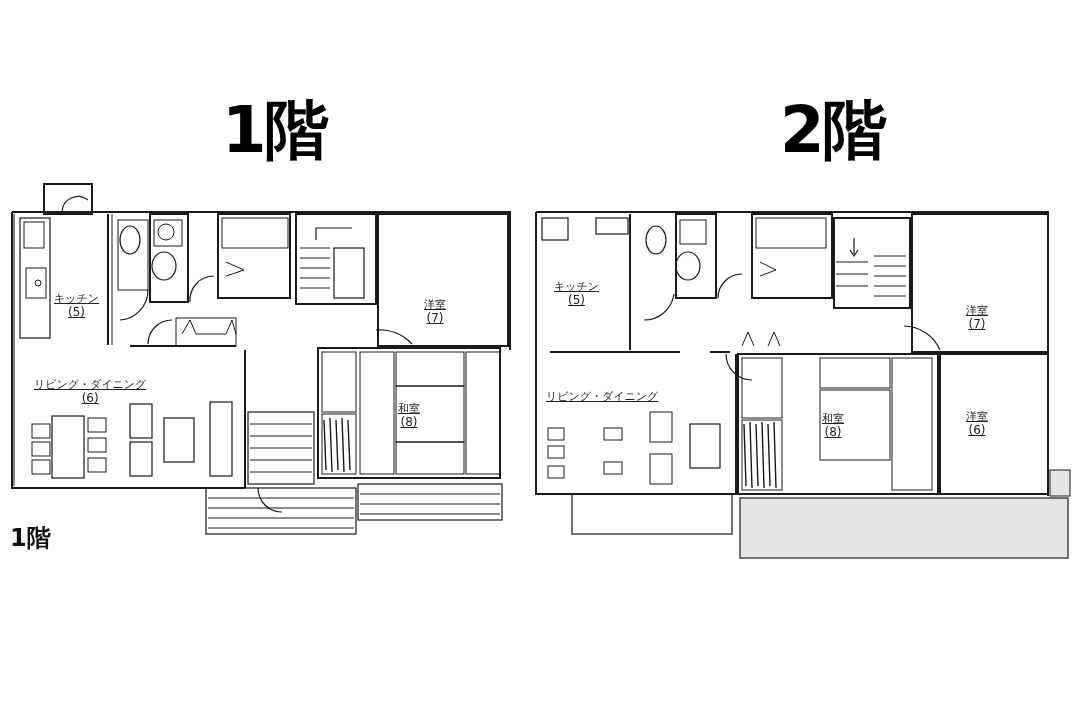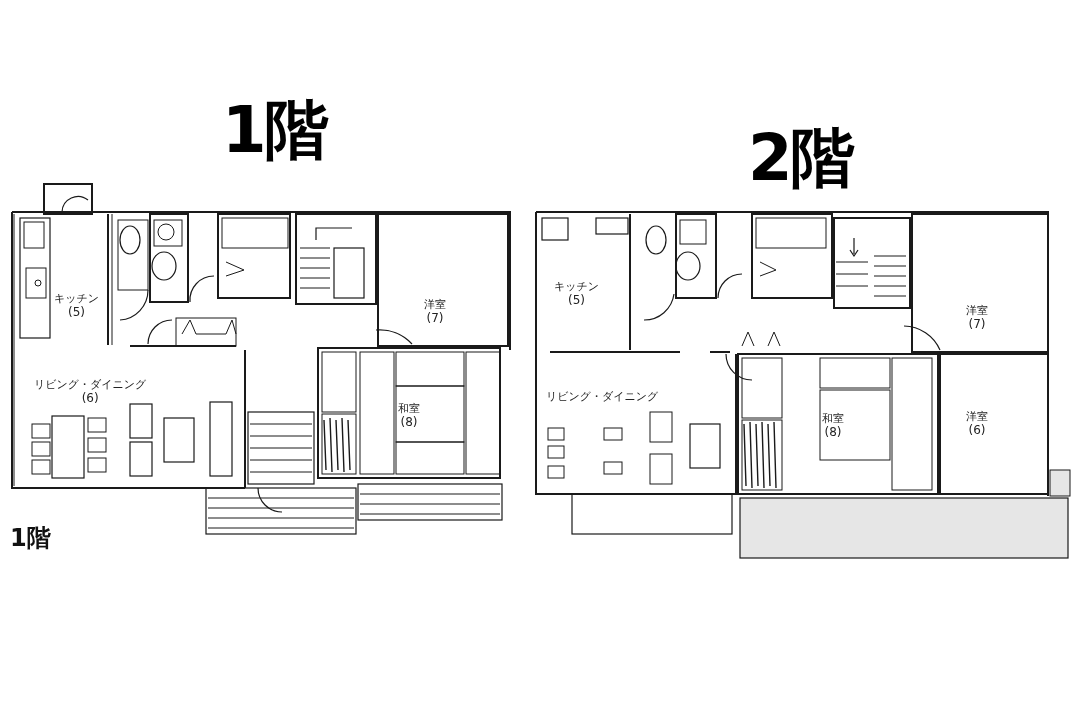--- a/index.html
+++ b/index.html
@@ -1,29 +1,29 @@
 <!DOCTYPE html>
 <html><head>
 <meta charset="utf-8">
 <style>
   html, body { margin:0; padding:0; background:#ffffff; }
   body { width:1080px; height:715px; position:relative; overflow:hidden; font-family:"DejaVu Sans", sans-serif; color:#111; }
   .title { position:absolute; top:98px; font-family:"DejaVu Sans", sans-serif; font-weight:bold; font-size:64px; letter-spacing:-2px; color:#000; line-height:1; }
   .small-label { position:absolute; left:10px; top:522px; font-weight:bold; font-size:24px; color:#111; }
   .plan { position:absolute; }
   .plan svg { display:block; }
-  .room-label { position:absolute; font-size:11px; color:#222; text-align:center; line-height:1.2; white-space:nowrap; }
+  .room-label { position:absolute; font-size:11px; color:#222; text-align:center; line-height:1.2; white-space:nowrap;text-decoration:underline; }
   .room-label .name { display:block; }
   .room-label .size { display:block; font-size:12px; }
 </style>
 </head>
 <body>
 
 <div class="title" style="left:222px;">1階</div>
-<div class="title" style="left:748px;margin-top:28px;">2階</div>
+<div class="title" style="left:780px;">2階</div>
 
 <div class="plan" style="left:0;top:0;">
 <svg width="530" height="560" viewBox="0 0 530 560" xmlns="http://www.w3.org/2000/svg" stroke="#1a1a1a" fill="none" stroke-width="2">
 
   <rect x="44" y="184" width="48" height="30"></rect>
   <path d="M62 212 A16 16 0 0 1 88 200" stroke-width="1.2"></path>
 
   <path d="M12 212 H510 V350"></path>
   <path d="M12 212 V488 H245"></path>
   <path d="M14 214 V486" stroke-width="1"></path>

